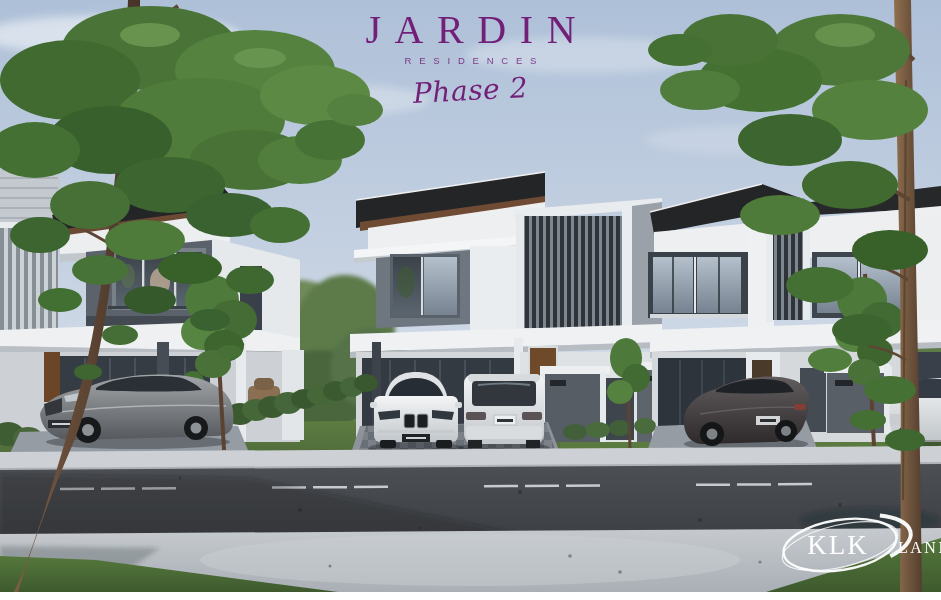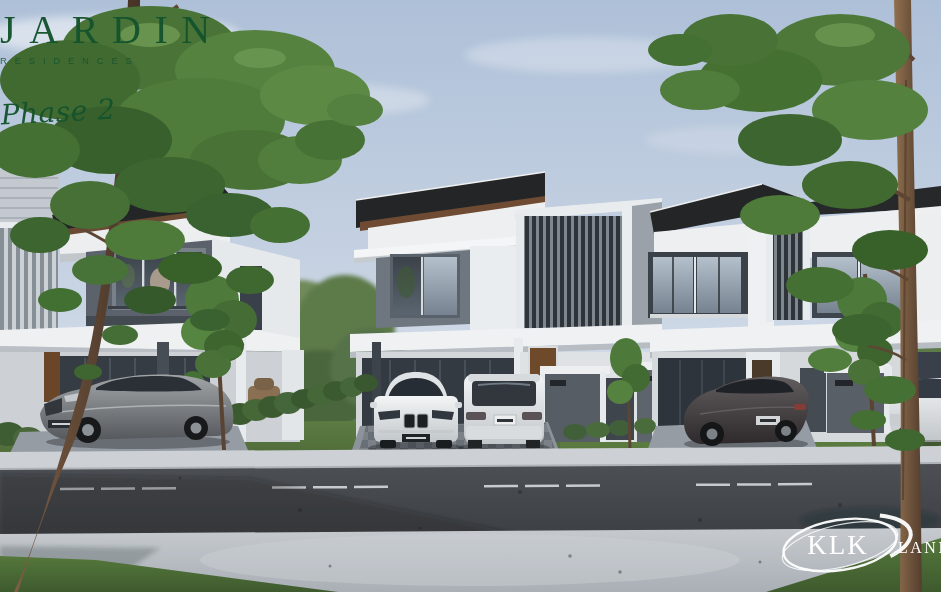--- a/index.html
+++ b/index.html
@@ -1,20 +1,20 @@
 <!DOCTYPE html>
 <html><head>
 <meta charset="utf-8">
 <style>
   html,body{margin:0;padding:0;background:#fff;}
   #stage{position:relative;width:941px;height:600px;overflow:hidden;background:#c6d2e2;
          font-family:"Liberation Sans",sans-serif;}
   #scene{position:absolute;inset:0;display:block;}
   
-  .logo{position:absolute;top:10px;left:0;right:0;text-align:left;color:#14532d;pointer-events:none;}
+  .logo{position:absolute;top:10px;left:0;right:0;text-align:center;color:#701a75;pointer-events:none;}
   .logo-title{font-family:"Liberation Serif",serif;font-weight:400;font-size:40px;line-height:1;
               letter-spacing:.34em;margin-right:-.34em;opacity:.97;}
   .logo-sub{font-family:"Liberation Sans",sans-serif;font-size:9.5px;letter-spacing:.82em;
             margin-right:-.82em;margin-top:5px;opacity:.85;}
   .logo-phase{font-family:"DejaVu Serif",serif;font-style:italic;font-size:28px;margin-top:8px;
               transform:rotate(-3deg);opacity:.97;letter-spacing:.02em;}
   
   .klk{position:absolute;left:772px;top:506px;width:176px;height:78px;}
   .klk svg{display:block;}
 </style>

